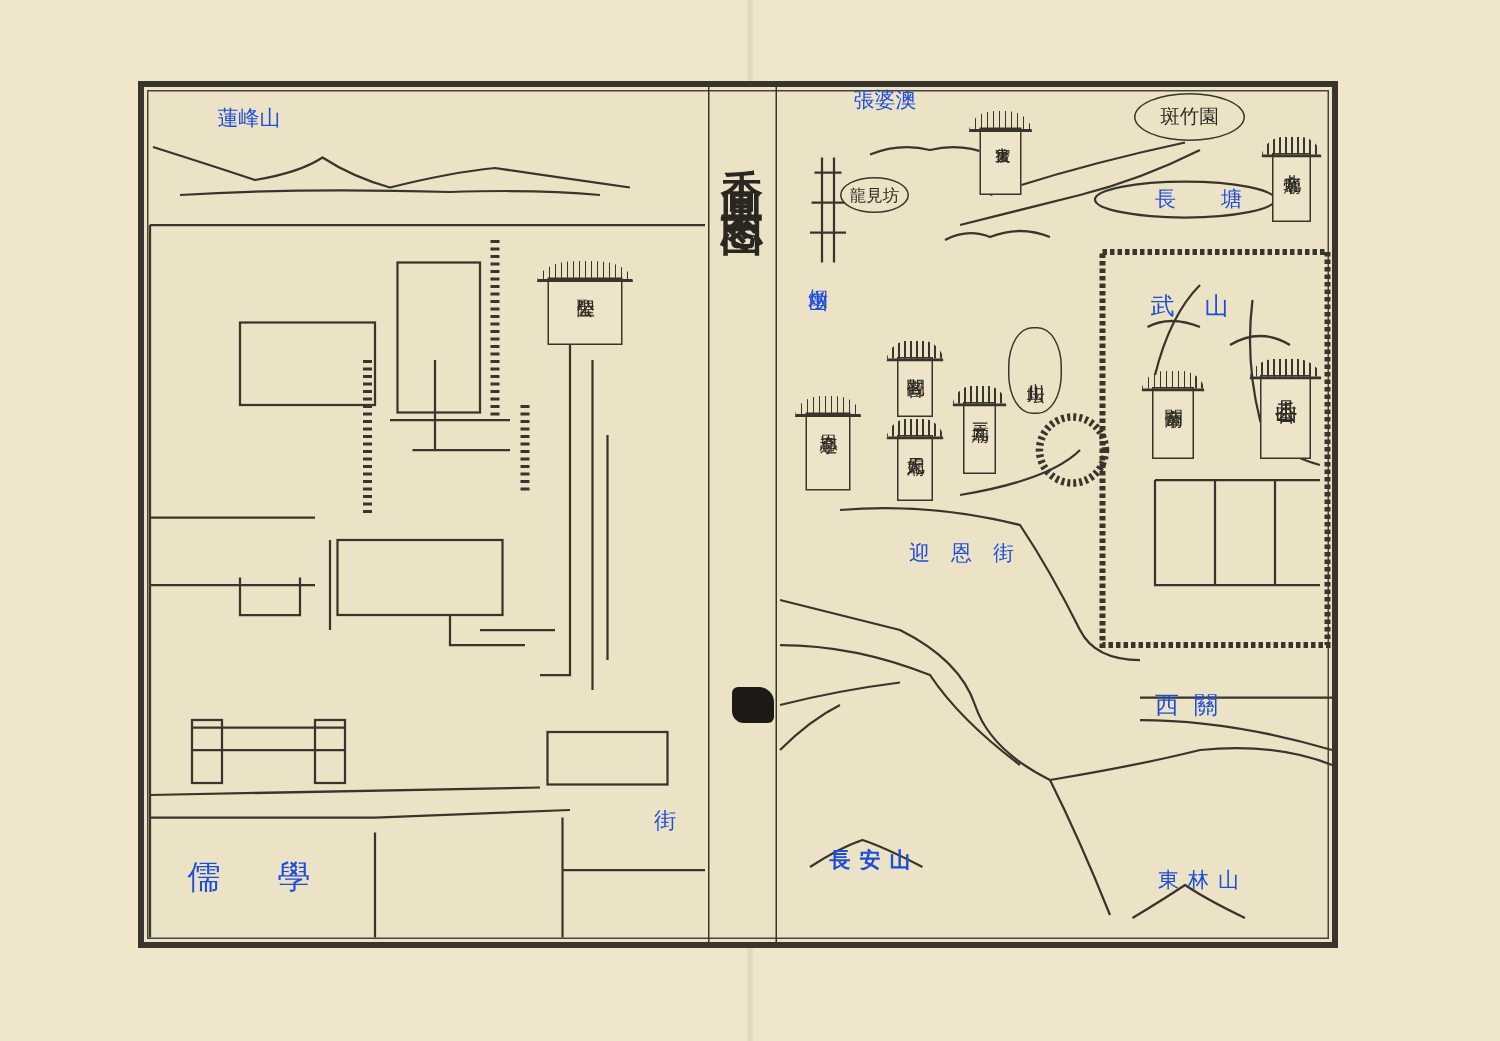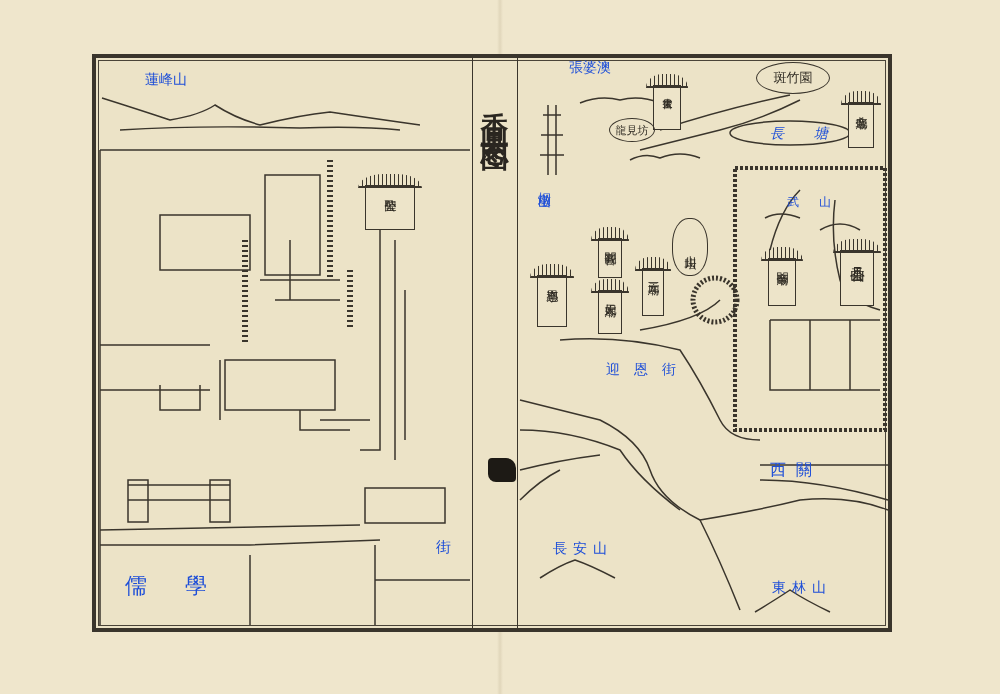--- a/index.html
+++ b/index.html
@@ -106,29 +106,29 @@
   <div class="roof"></div>
   <span style="font-size:10px">皇太後宮</span>
 </div>
 <div class="bubble" style="left:756px;top:62px;width:72px;height:30px;font-family:Liberation Serif, serif;">
     <span>斑竹園</span>
   </div>
 <div class="bldg" style="left:848px;top:102px;width:26px;height:46px;">
   <div class="roof"></div>
   <span>北帝廟</span>
 </div>
-<div class="lbl" style="left:770px;top:126px;letter-spacing:30px;font-style:italic;">長塘</div>
-<div class="bubble" style="left:609px;top:118px;width:44px;height:22px;font-size:11px;">
+<div class="lbl" style="left:770px;top:126px;letter-spacing:30px;">長塘</div>
+<div class="bubble" style="left:560px;top:118px;width:44px;height:22px;font-size:11px;">
     <span>龍見坊</span>
   </div>
 <div class="lbl v" style="left:538px;top:182px;font-size:13px;">烟墩山</div>
 <div class="bubble" style="left:672px;top:218px;width:34px;height:56px;border-radius:45%;">
     <span class="v" style="font-size:12px">山川坛</span>
   </div>
-<div class="lbl" style="left:787px;top:196px;font-size:12px;letter-spacing:20px;">武山</div>
+<div class="lbl" style="left:767px;top:196px;font-size:16px;letter-spacing:20px;">武山</div>
 <div class="bldg" style="left:598px;top:238px;width:24px;height:40px;">
   <div class="roof"></div>
   <span>觀音閣</span>
 </div>
 <div class="bldg" style="left:642px;top:268px;width:22px;height:48px;">
   <div class="roof"></div>
   <span>三元廟</span>
 </div>
 <div class="bldg" style="left:598px;top:290px;width:24px;height:44px;">
   <div class="roof"></div>
@@ -141,14 +141,14 @@
 <div class="bldg" style="left:768px;top:258px;width:28px;height:48px;">
   <div class="roof"></div>
   <span>關帝廟</span>
 </div>
 <div class="bldg" style="left:840px;top:250px;width:34px;height:56px;">
   <div class="roof"></div>
   <span style="font-size:15px">香山县</span>
 </div>
 <div class="lbl" style="left:578px;top:362px;letter-spacing:14px;margin-left:28px;">迎恩街</div>
 <div class="lbl" style="left:770px;top:462px;font-size:16px;letter-spacing:10px;">西關</div>
-<div class="lbl" style="left:553px;top:541px;letter-spacing:6px;">長安山</div>
+<div class="lbl" style="left:553px;top:567px;letter-spacing:6px;font-weight:bold;">長安山</div>
 <div class="lbl" style="left:772px;top:580px;letter-spacing:6px;">東林山</div>
 
 </body></html>

